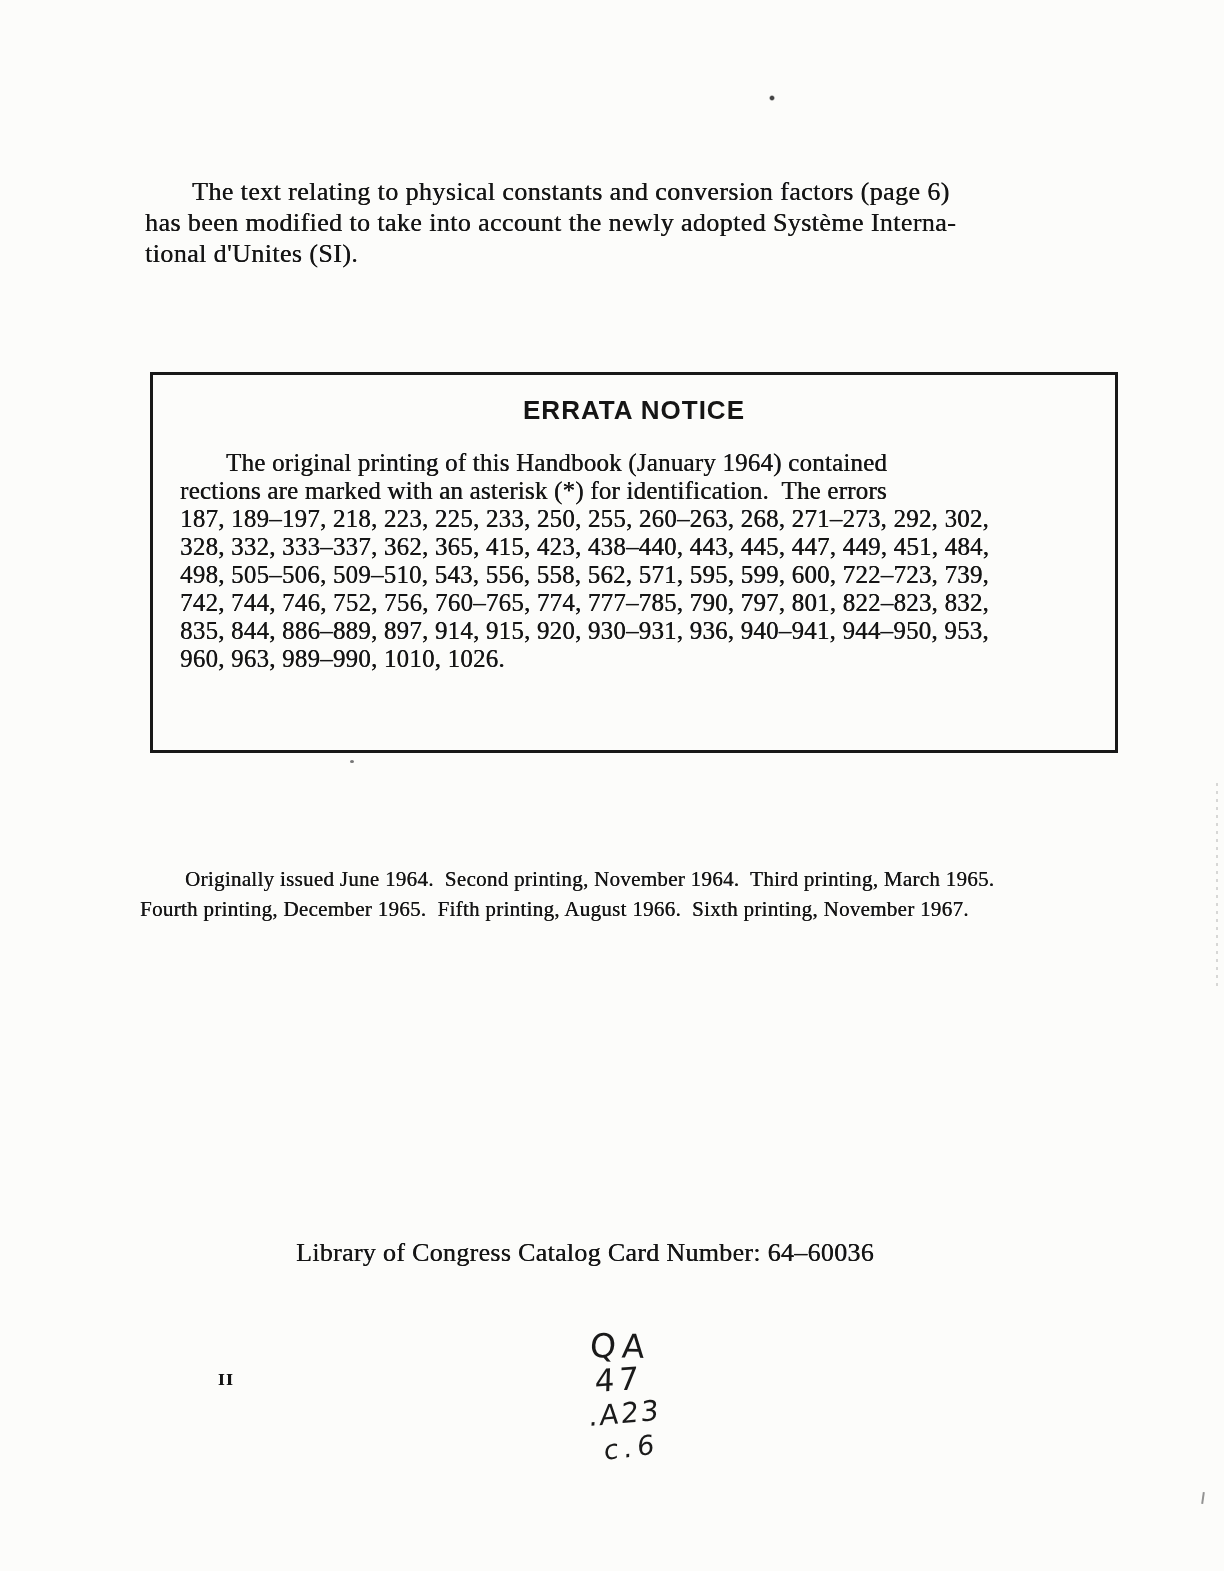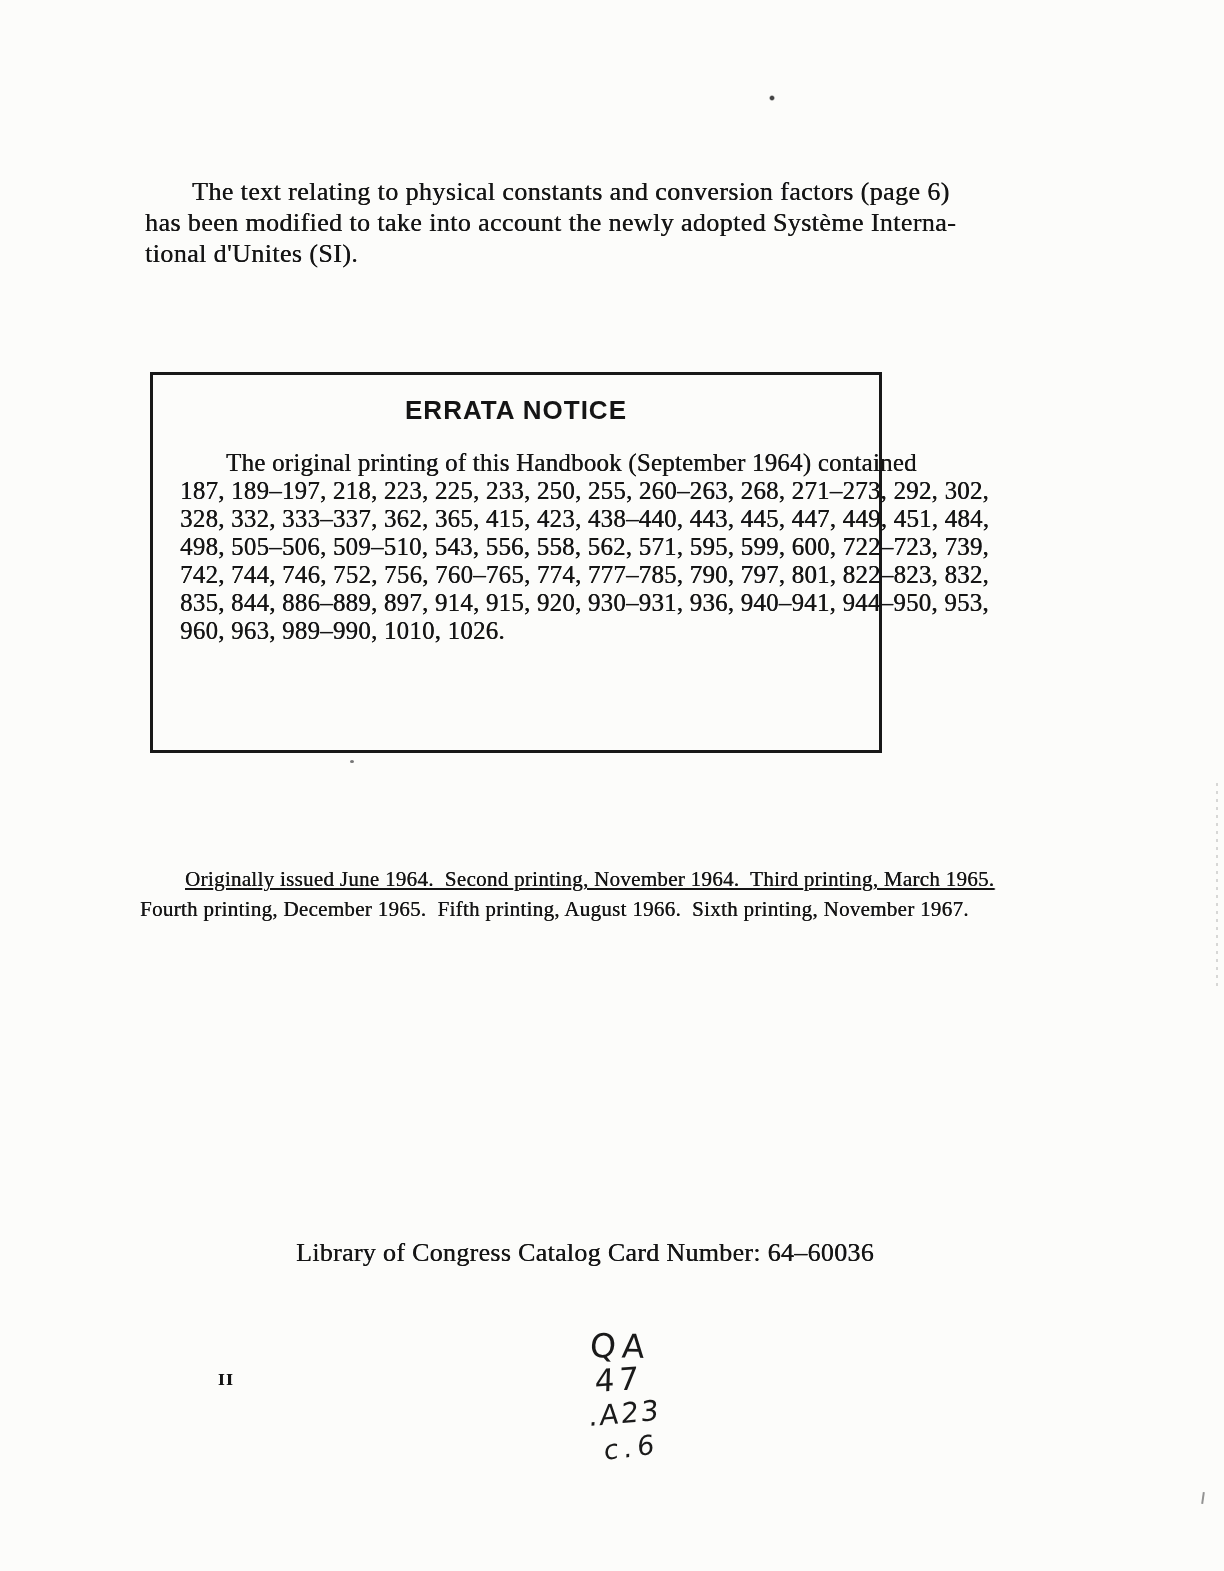--- a/index.html
+++ b/index.html
@@ -25,21 +25,21 @@
     font-size:26px; line-height:31px;
     letter-spacing:0.4px;
     text-shadow:0.35px 0 0 currentColor;
   }
   .intro .line:first-child{padding-left:47px;}
 
   
   .errata-box{
     position:absolute;
     left:150px; top:372px;
-    width:732px; height:381px;
+    width:968px; height:381px;
     box-sizing:border-box;
     border:3px solid #181818;
   }
   .errata-title{
     margin-top:21px;
     text-align:center;
     font-family:"Liberation Sans", sans-serif;
     font-weight:700;
     font-size:26px; line-height:29px;
     letter-spacing:1px;
@@ -54,21 +54,21 @@
   .errata-body .line:first-child{padding-left:46px;}
 
   
   .printing{
     position:absolute;
     left:140px; top:864px; width:940px;
     font-size:21px; line-height:30px;
     letter-spacing:0.3px;
     text-shadow:0.3px 0 0 currentColor;
   }
-  .printing .line:first-child{padding-left:45px;text-decoration:underline;}
+  .printing .line:first-child{padding-left:45px;}
 
   
   .loc{
     position:absolute;
     left:296px; top:1238px;
     font-size:26px; line-height:30px;
     letter-spacing:0.3px;
     text-shadow:0.35px 0 0 currentColor;
   }
 
@@ -123,21 +123,22 @@
 
   <div class="intro">
       <div class="line">The text relating to physical constants and conversion factors (page 6)</div>
       <div class="line">has been modified to take into account the newly adopted Système Interna-</div>
       <div class="line">tional d'Unites (SI).</div>
     </div>
 
   <div class="errata-box">
     <div class="errata-title">ERRATA NOTICE</div>
     <div class="errata-body">
-        <div class="line">The original printing of this Handbook (September 1964) contained</div>
+        <div class="line">The original printing of this Handbook (January 1964) contained</div>
+        <div class="line">rections are marked with an asterisk (*) for identification.  The errors</div>
         <div class="line">187, 189–197, 218, 223, 225, 233, 250, 255, 260–263, 268, 271–273, 292, 302,</div>
         <div class="line">328, 332, 333–337, 362, 365, 415, 423, 438–440, 443, 445, 447, 449, 451, 484,</div>
         <div class="line">498, 505–506, 509–510, 543, 556, 558, 562, 571, 595, 599, 600, 722–723, 739,</div>
         <div class="line">742, 744, 746, 752, 756, 760–765, 774, 777–785, 790, 797, 801, 822–823, 832,</div>
         <div class="line">835, 844, 886–889, 897, 914, 915, 920, 930–931, 936, 940–941, 944–950, 953,</div>
         <div class="line">960, 963, 989–990, 1010, 1026.</div>
       </div>
   </div>
 
   <div class="dot-below-box"></div>

